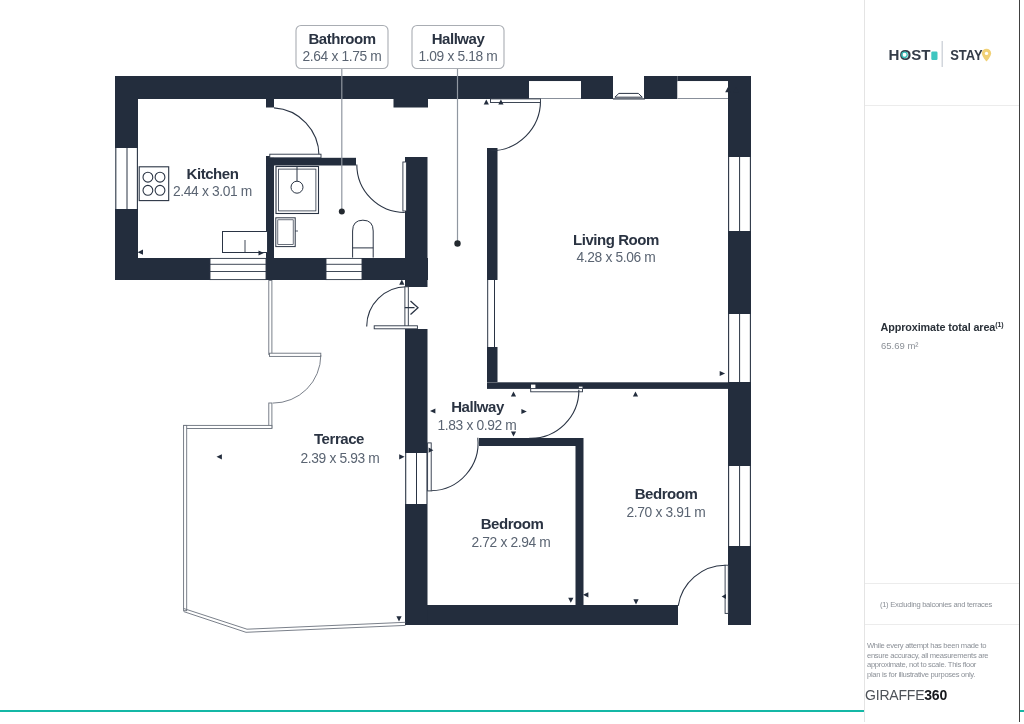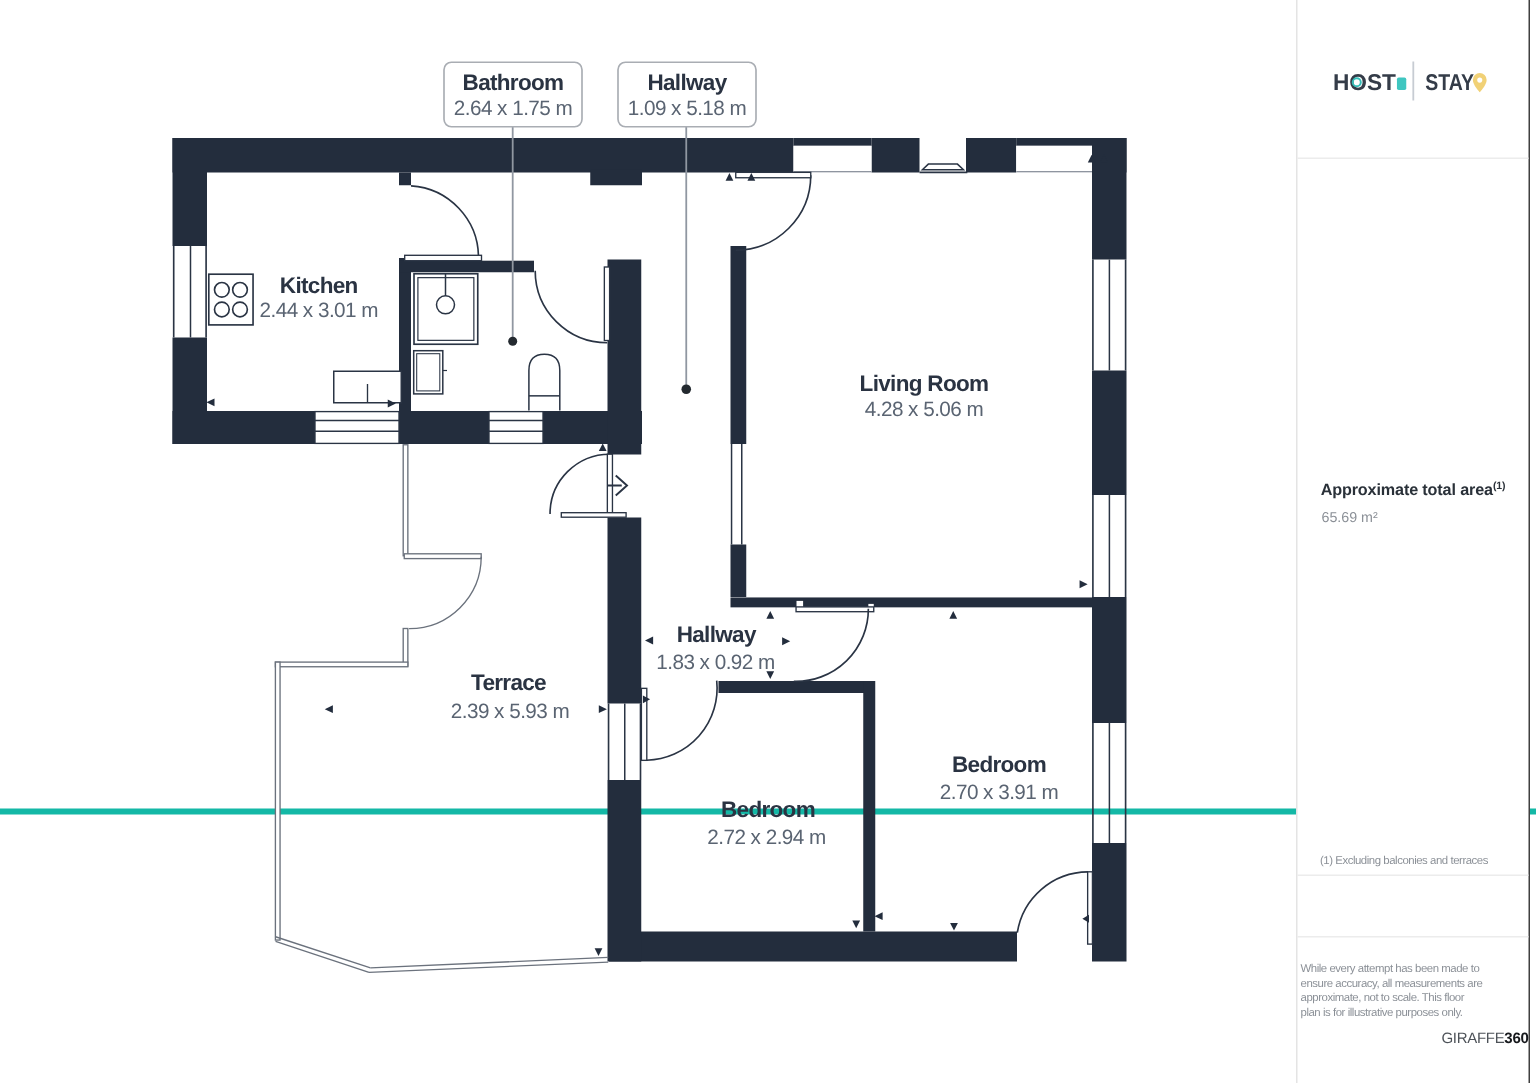--- a/index.html
+++ b/index.html
@@ -1,17 +1,17 @@
 <!DOCTYPE html>
 <html><head>
 <meta charset="utf-8">
 <style>
   html,body{margin:0;padding:0;background:#fff;}
   body{width:1024px;height:724px;position:relative;font-family:"Liberation Sans",sans-serif;}
-  #page{position:absolute;left:0;top:16px;width:1024px;height:527px;border-bottom:4px solid #14b8a6;box-sizing:border-box;}
+  #page{position:absolute;left:0;top:0;width:1024px;height:712px;border-bottom:2px solid #14b8a6;box-sizing:border-box;}
   svg text{font-family:"Liberation Sans",sans-serif;}
   .rname{font-weight:bold;font-size:15px;letter-spacing:-0.45px;fill:#2a3342;}
   .rdim{font-size:13.8px;letter-spacing:-0.35px;fill:#5a6472;}
   .side{position:absolute;left:864px;top:0;width:154px;height:722px;border-left:1px solid #e4e4e4;border-right:1px solid #404040;background:#fff;}
   .sep{position:absolute;left:0;width:154px;height:0;border-top:1px solid #ececec;}
 </style>
 </head>
 <body>
 <div id="page">
 
@@ -446,18 +446,18 @@
     <line x1="77.2" y1="41" x2="77.2" y2="67" stroke="#c7ccd3" stroke-width="1.2"></line>
     <text x="85.2" y="60" font-size="15.2" font-weight="bold" fill="#343c48" textLength="32.5" lengthAdjust="spacingAndGlyphs">STAY</text>
     <path d="M 121.5 48.7 a 4.6 4.6 0 0 1 4.6 4.6 c 0 3.4 -4.6 8.2 -4.6 8.2 c 0 0 -4.6 -4.8 -4.6 -8.2 a 4.6 4.6 0 0 1 4.6 -4.6 z" fill="#f1d176"></path>
     <circle cx="121.5" cy="53.4" r="1.7" fill="#fff"></circle>
   </svg>
 
   <div style="position:absolute;top:321px;left:0;width:154px;text-align:center;font-size:10.8px;font-weight:bold;color:#2a3139;letter-spacing:-0.1px;">Approximate total area<span style="font-size:7px;vertical-align:4px;">(1)</span></div>
 
   <div style="position:absolute;top:340px;left:16px;width:154px;text-align:left;font-size:9.5px;color:#8b9097;">65.69 m²</div>
 
-  <div style="position:absolute;top:569px;left:-6px;width:154px;text-align:center;font-size:7.6px;letter-spacing:-0.3px;color:#8b9097;">(1) Excluding balconies and terraces</div>
+  <div style="position:absolute;top:600px;left:-6px;width:154px;text-align:center;font-size:7.6px;letter-spacing:-0.3px;color:#8b9097;">(1) Excluding balconies and terraces</div>
 
   <div style="position:absolute;top:641px;left:2px;width:150px;font-size:7.6px;letter-spacing:-0.3px;line-height:9.6px;color:#8b9097;">While every attempt has been made to<br>ensure accuracy, all measurements are<br>approximate, not to scale. This floor<br>plan is for illustrative purposes only.</div>
 
-  <div style="position:absolute;top:687px;left:0;width:154px;text-align:right;font-size:10px;color:#4d5258;letter-spacing:-0.2px;">GIRAFFE<b style="color:#16181c;">360</b></div>
+  <div style="position:absolute;top:687px;left:0;width:154px;text-align:left;font-size:14px;color:#4d5258;letter-spacing:-0.2px;">GIRAFFE<b style="color:#16181c;">360</b></div>
 </div>
 
 </body></html>

